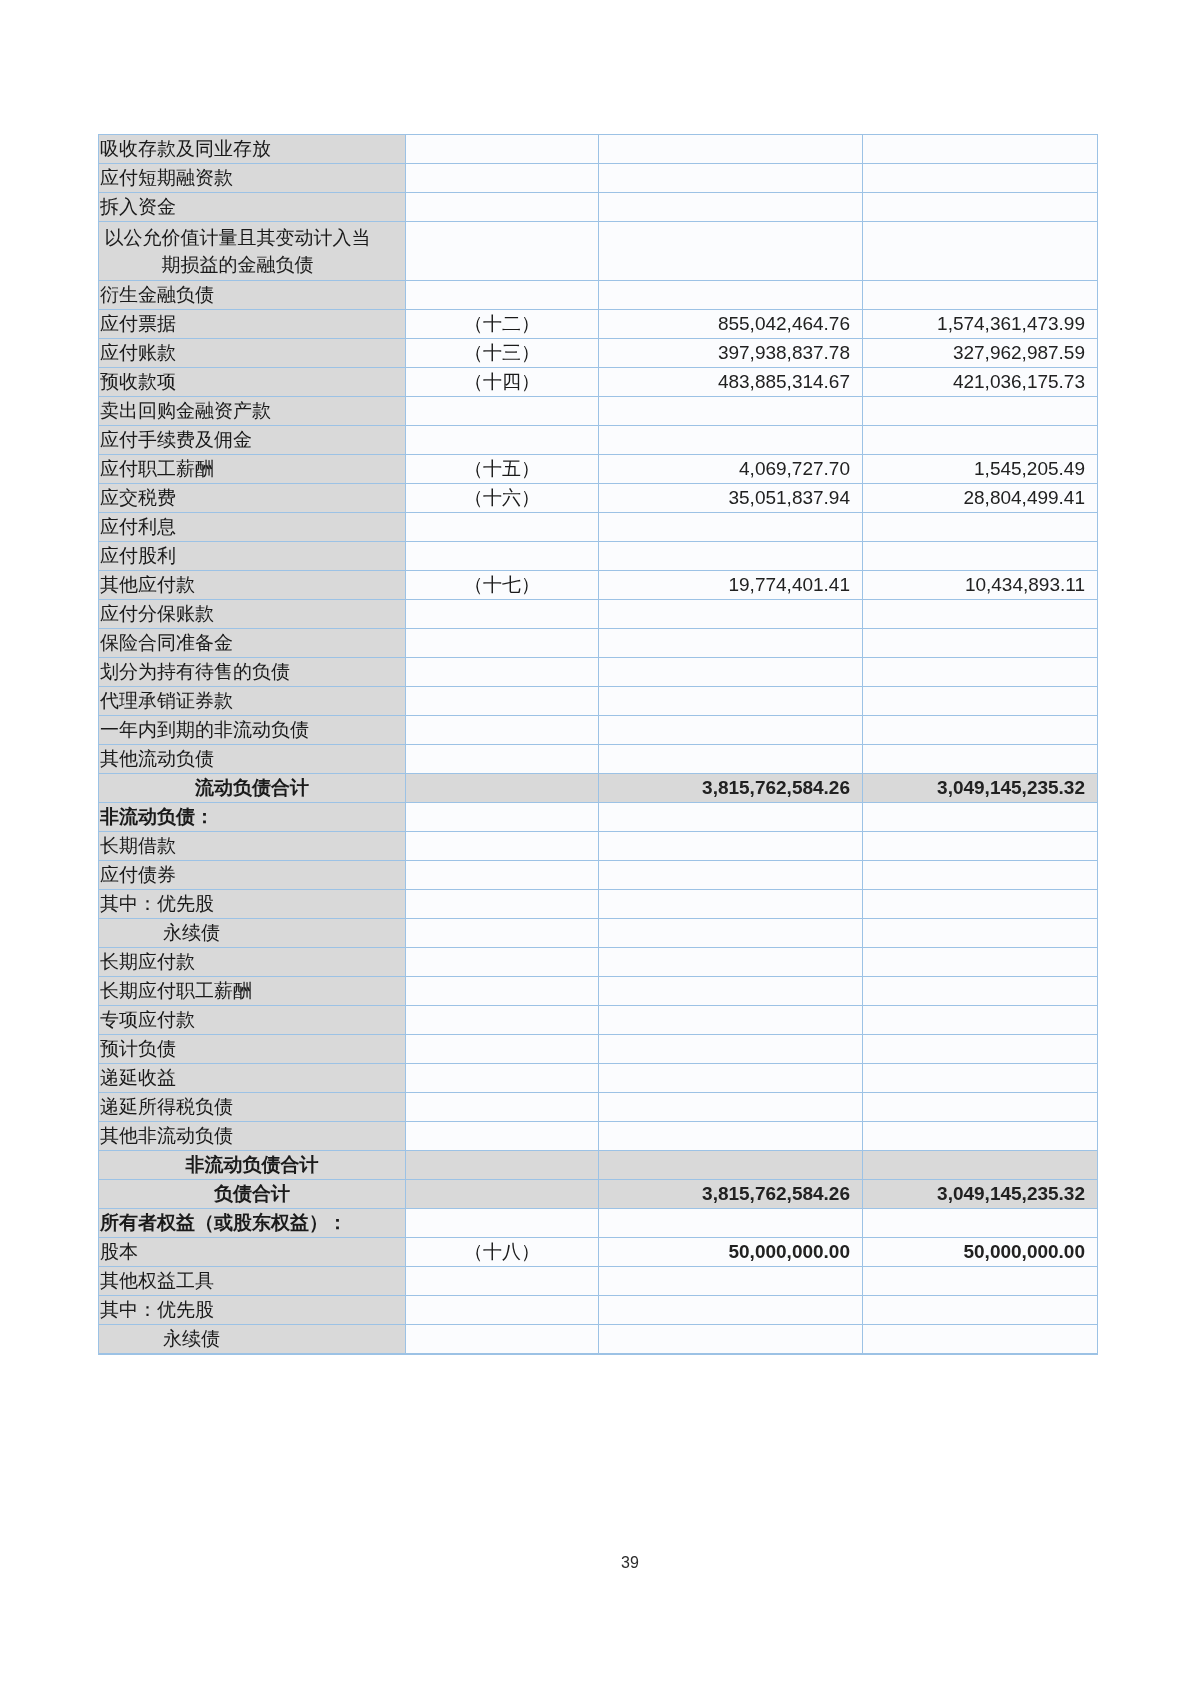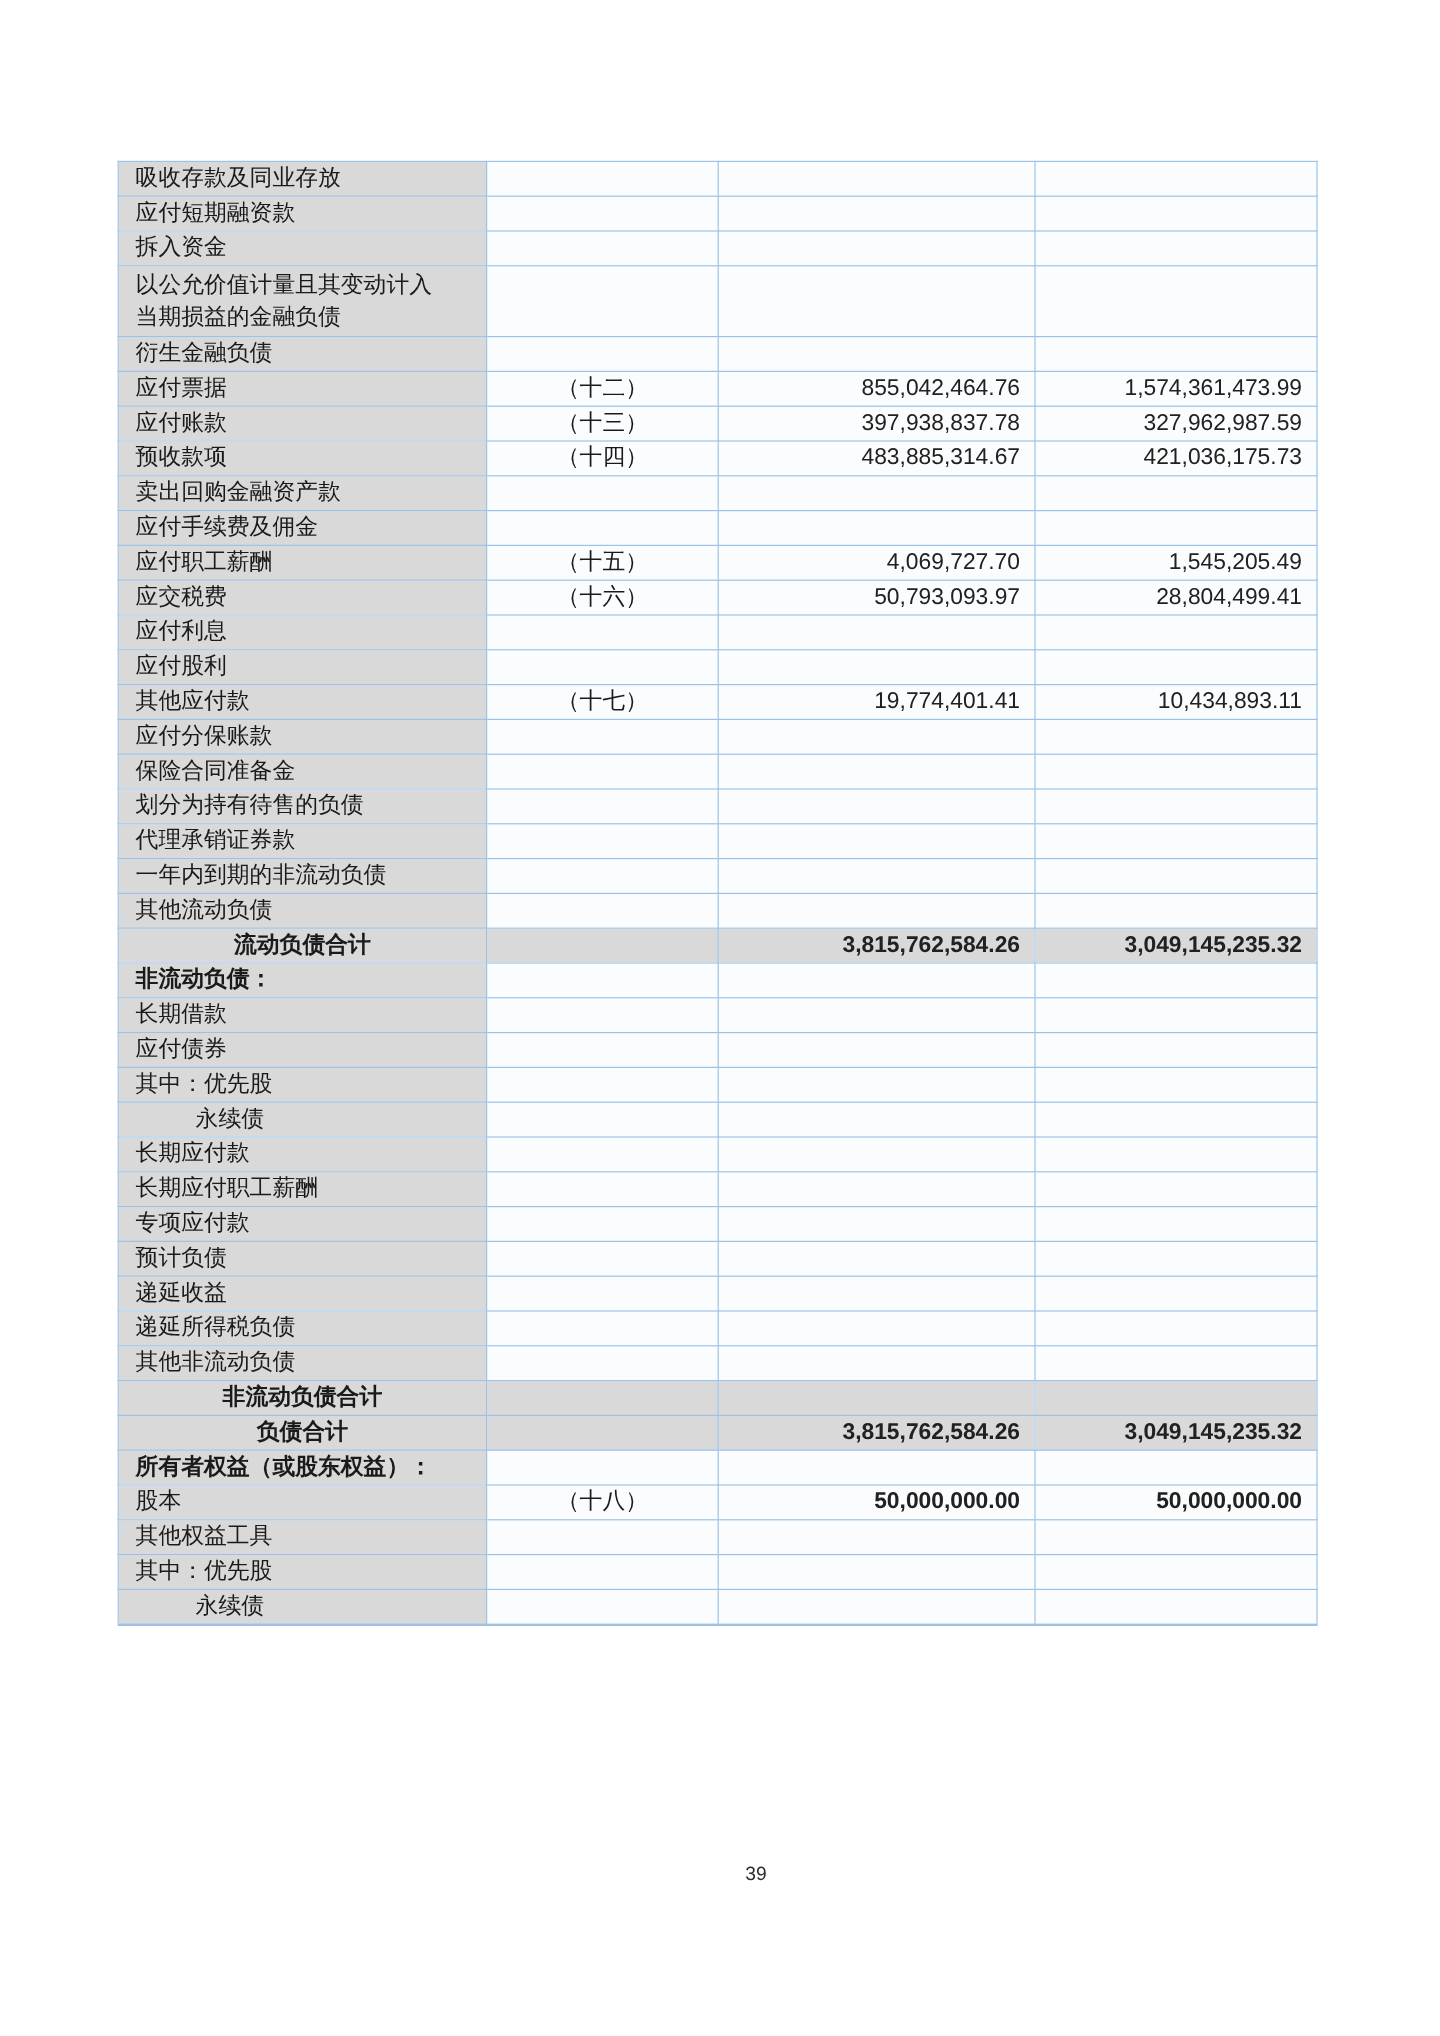--- a/index.html
+++ b/index.html
@@ -30,39 +30,39 @@
   .fin-table td {
     border: 1px solid var(--border-color, #9cc2e5);
     height: 29px;
     vertical-align: middle;
     font-size: 19px;
     line-height: 24px;
     overflow: hidden;
   }
   .cell-label {
     background: var(--label-bg, #d9d9d9);
-    padding: 0 14px;
+    padding: 0 1px;
     font-family: "Liberation Serif", "DejaVu Serif", serif;
     text-align: left;
   }
   .cell-note {
     background: var(--cell-bg, #fbfcfe);
     text-align: center;
     font-family: "Liberation Serif", "DejaVu Serif", serif;
   }
   .cell-current, .cell-prior {
     background: var(--cell-bg, #fbfcfe);
     text-align: right;
     padding: 0 12px 0 4px;
     font-family: "Liberation Sans", "DejaVu Sans", sans-serif;
     color: #212121;
   }
   
   .row-tall td { height: 59px; }
-  .row-tall .cell-label { padding-right: 30px; line-height: 27px; }
+  .row-tall .cell-label { padding-right: 30px; line-height: 27px; text-align: center; }
   
   .row-total td { background: var(--total-bg, #d9d9d9); font-weight: bold; }
   .row-total .cell-label { text-align: center; padding: 0 4px; }
   
   .row-section .cell-label { font-weight: bold; }
   
   .row-indent .cell-label { padding-left: 64px; margin-top: 31px; }
   
   .row-boldvals .cell-current, .row-boldvals .cell-prior { font-weight: bold; }
   .page-number {
@@ -150,21 +150,21 @@
         </tr>
         <tr class="">
           <td class="cell-label">应付职工薪酬</td>
           <td class="cell-note">（十五）</td>
           <td class="cell-current">4,069,727.70</td>
           <td class="cell-prior">1,545,205.49</td>
         </tr>
         <tr class="">
           <td class="cell-label">应交税费</td>
           <td class="cell-note">（十六）</td>
-          <td class="cell-current">50,793,093.97</td>
+          <td class="cell-current">35,051,837.94</td>
           <td class="cell-prior">28,804,499.41</td>
         </tr>
         <tr class="">
           <td class="cell-label">应付利息</td>
           <td class="cell-note"></td>
           <td class="cell-current"></td>
           <td class="cell-prior"></td>
         </tr>
         <tr class="">
           <td class="cell-label">应付股利</td>

